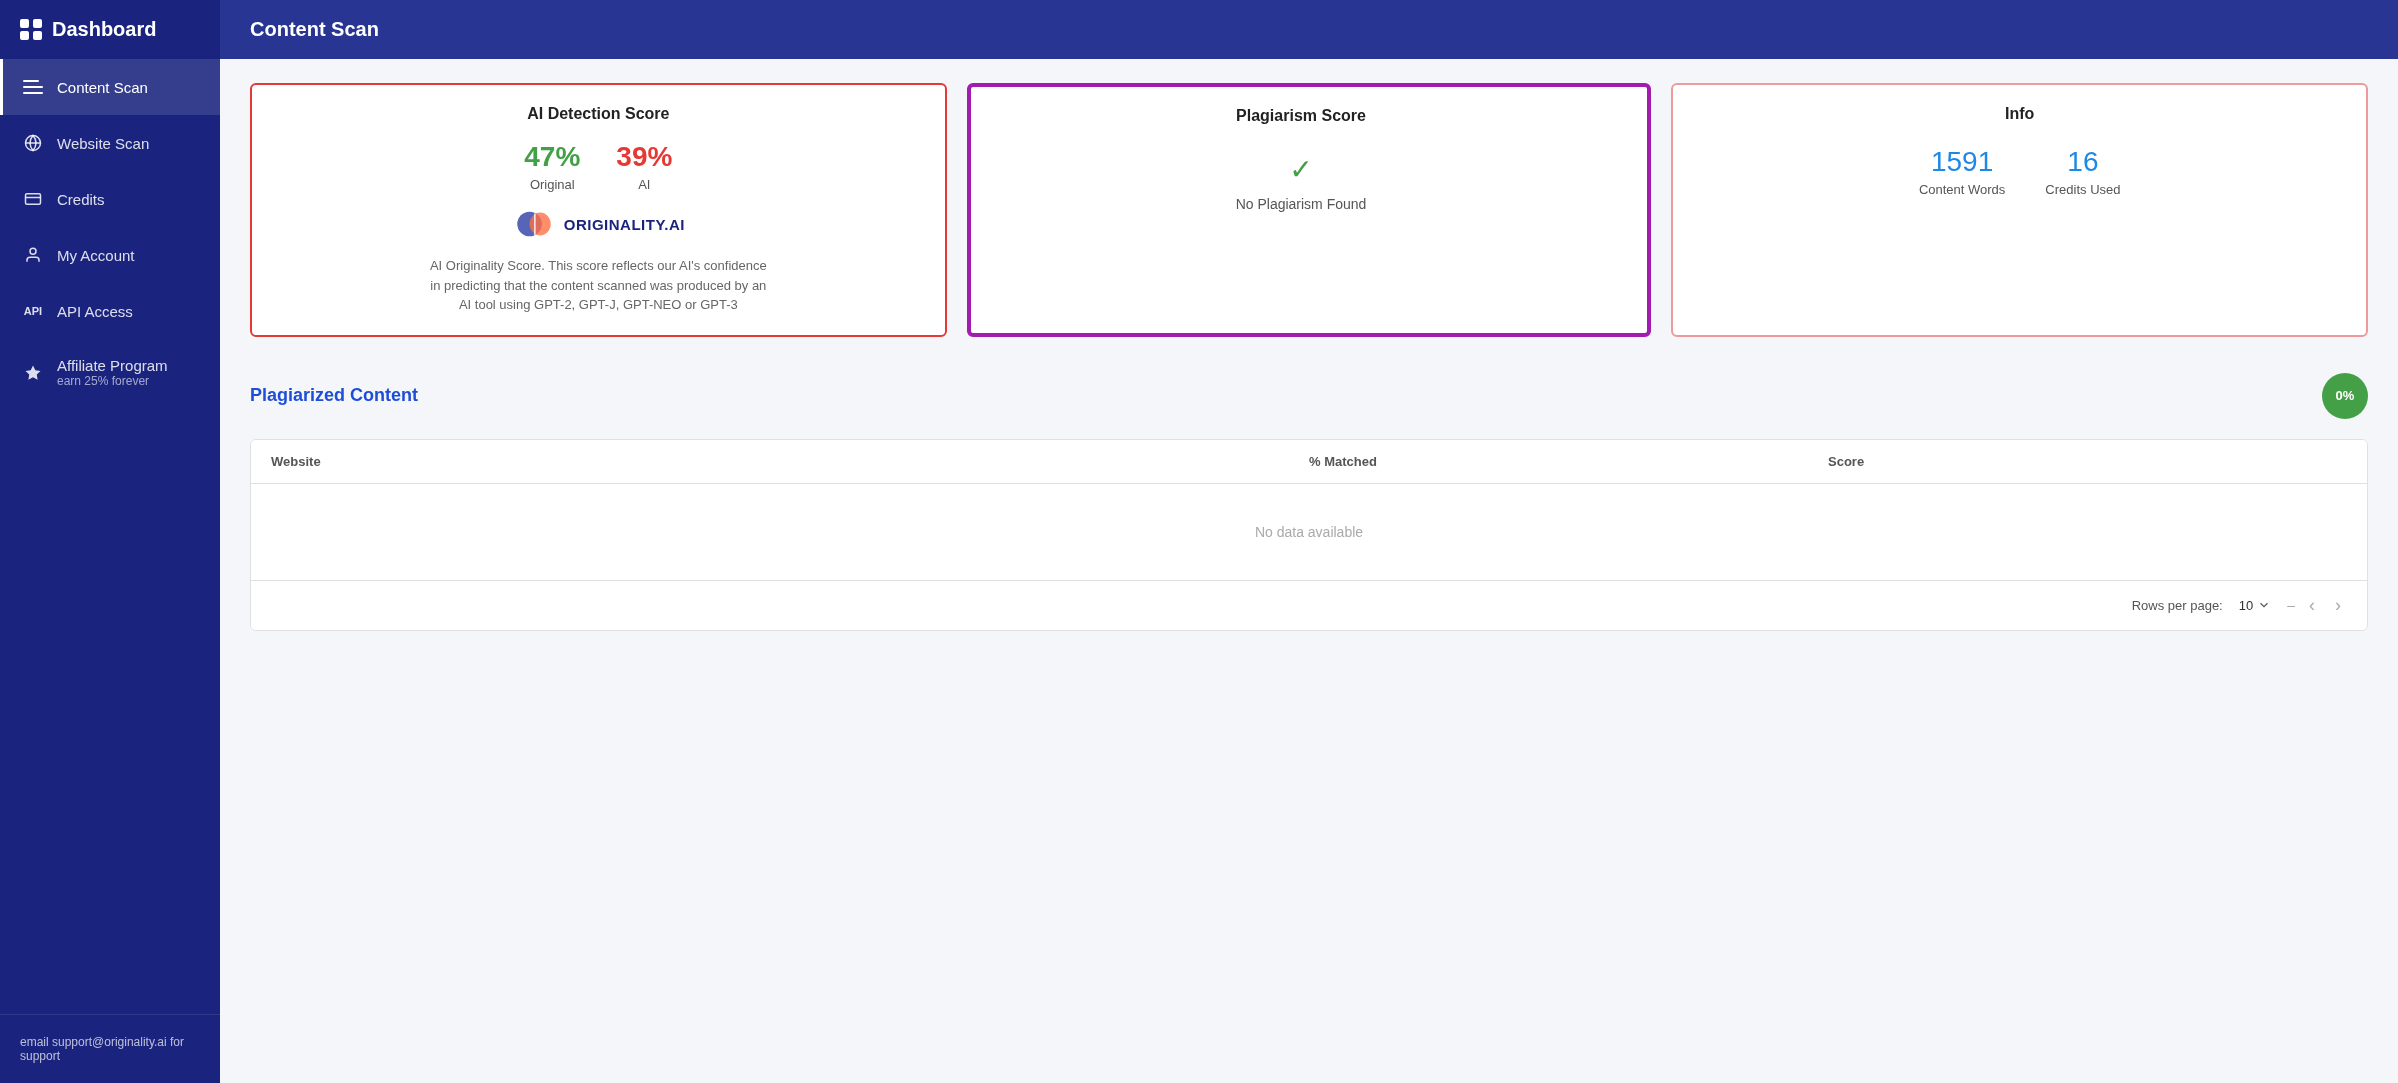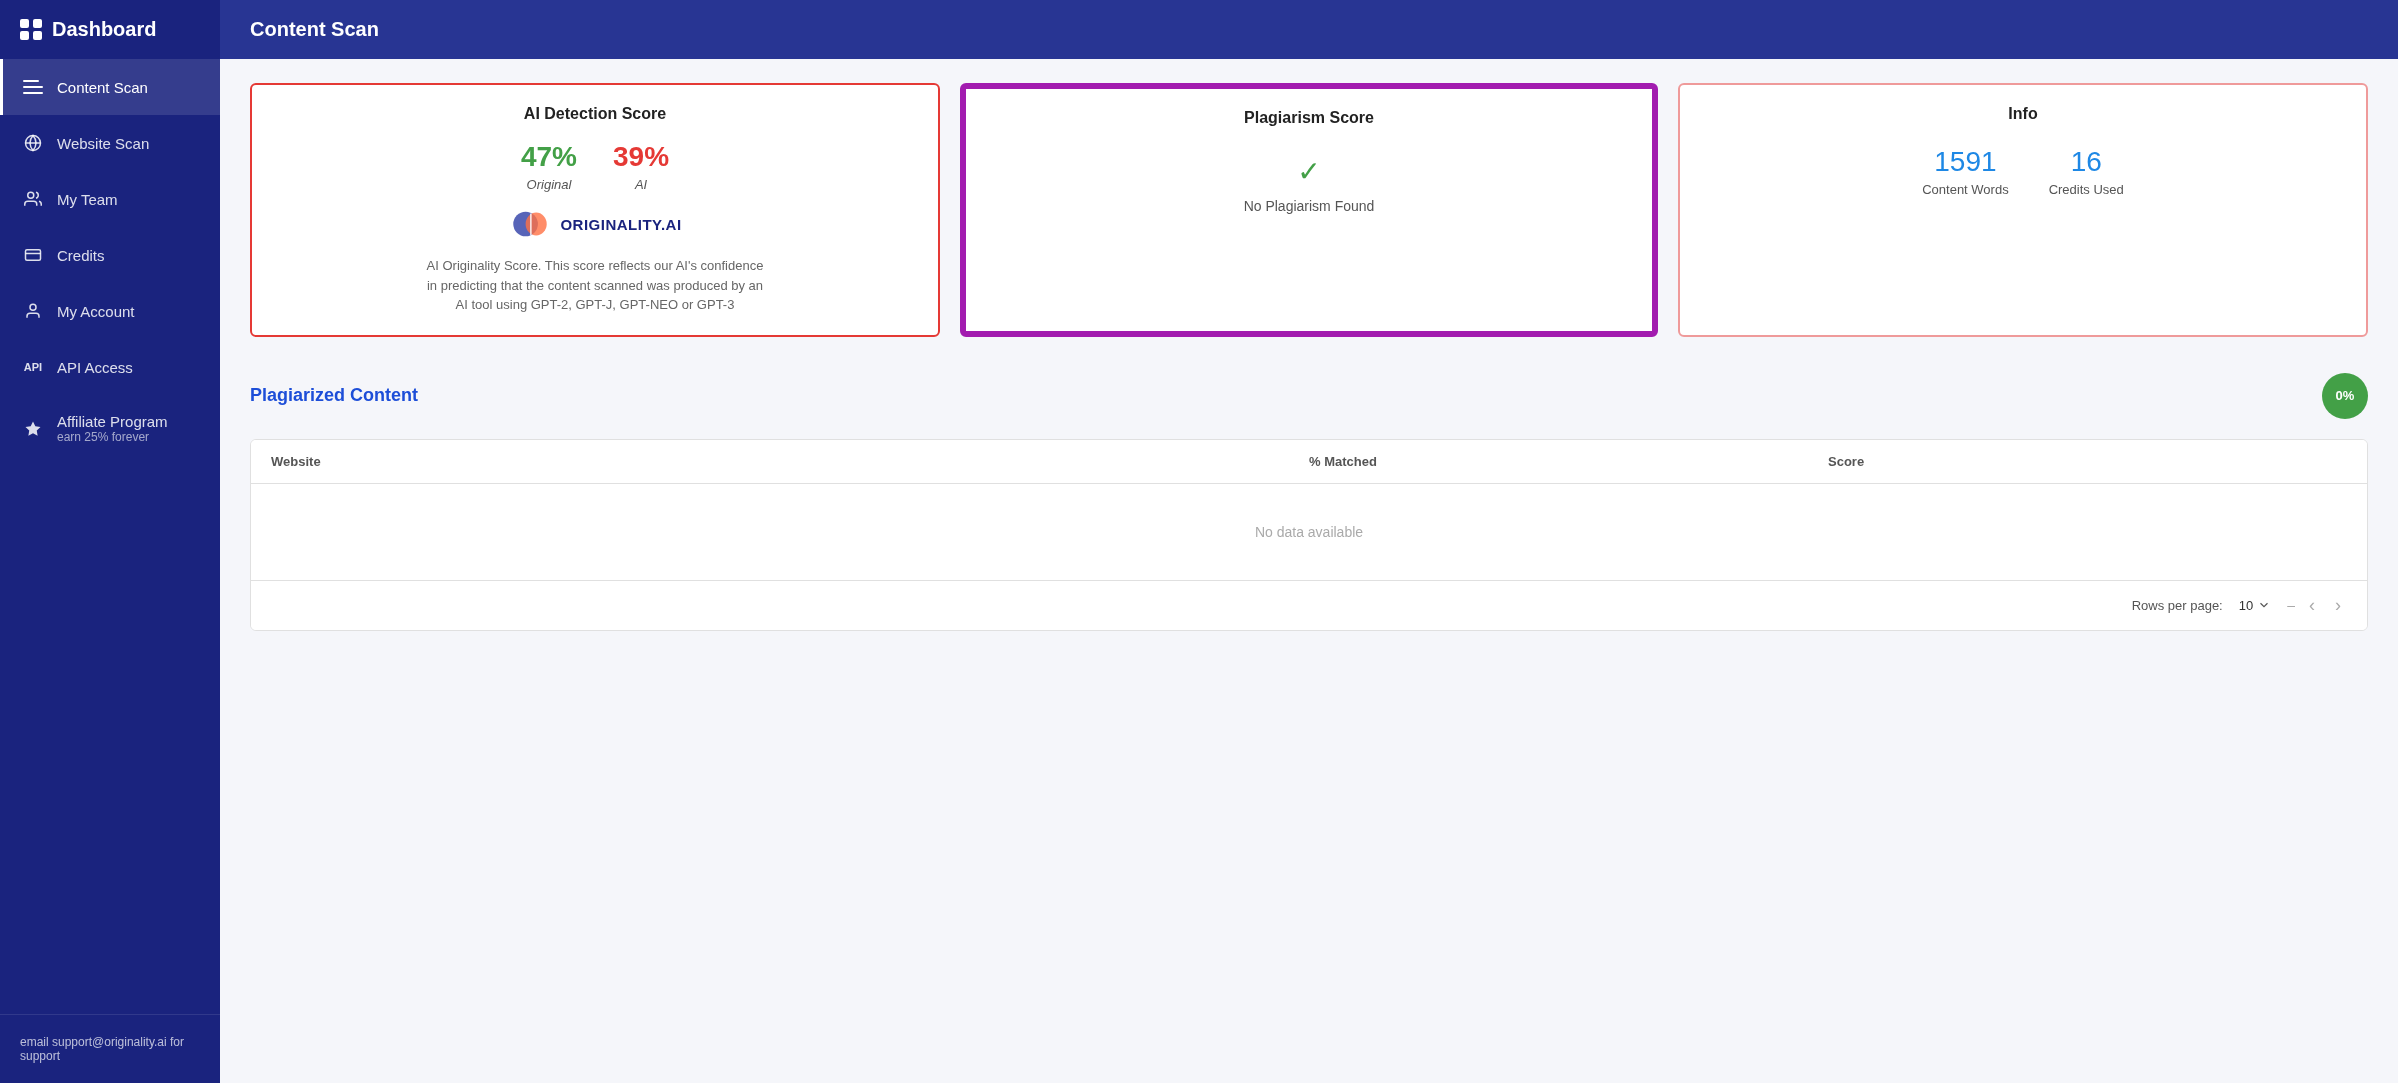--- a/index.html
+++ b/index.html
@@ -116,41 +116,41 @@
       margin-bottom: 36px;
     }
     .card {
       flex: 1;
       border: 1px solid #e0e0e0;
       border-radius: 6px;
       padding: 20px 24px;
       background: white;
     }
     .card.red-border { border: 2px solid #e53935; }
-    .card.blue-border { border: 6px solid #a21caf; }
+    .card.blue-border { border: 4px solid #a21caf; padding-left: 8px; }
     .card.pink-border { border: 2px solid #ef9a9a; }
 
     .card-title {
       font-size: 16px;
       font-weight: 600;
       color: #222;
       text-align: center;
       margin-bottom: 18px;
     }
     .score-row {
       display: flex;
       gap: 36px;
       justify-content: center;
       margin-bottom: 8px;
     }
     .score-item { text-align: center; }
     .score-value { font-size: 28px; font-weight: 700; }
     .score-value.green { color: #43a047; }
     .score-value.red { color: #e53935; }
-    .score-label { font-size: 13px; color: #555; margin-top: 4px; font-style: italic; }
+    .score-label { font-size: 13px; color: #555; margin-top: 4px; }
 
     .plagiarism-card-content {
       display: flex;
       flex-direction: column;
       align-items: center;
       justify-content: center;
       padding: 10px 0 5px 0;
     }
     .check-icon {
       font-size: 28px;
@@ -327,31 +327,20 @@
       <div class="sidebar-icon">
         <svg width="18" height="18" viewBox="0 0 24 24" fill="none" stroke="rgba(255,255,255,0.85)" stroke-width="2">
           <circle cx="12" cy="12" r="10"></circle>
             <line x1="2" y1="12" x2="22" y2="12"></line>
           <path d="M12 2a15.3 15.3 0 0 1 4 10 15.3 15.3 0 0 1-4 10 15.3 15.3 0 0 1-4-10 15.3 15.3 0 0 1 4-10z"></path>
         </svg>
       </div>
       <span>Website Scan</span>
     </div>
 
-    <div class="sidebar-item">
-      <div class="sidebar-icon">
-        <svg width="18" height="18" viewBox="0 0 24 24" fill="none" stroke="rgba(255,255,255,0.85)" stroke-width="2">
-          <path d="M17 21v-2a4 4 0 0 0-4-4H5a4 4 0 0 0-4 4v2"></path>
-            <circle cx="9" cy="7" r="4"></circle>
-          <path d="M23 21v-2a4 4 0 0 0-3-3.87"></path>
-            <path d="M16 3.13a4 4 0 0 1 0 7.75"></path>
-        </svg>
-      </div>
-      <span>My Team</span>
-    </div>
 
     <div class="sidebar-item">
       <div class="sidebar-icon">
         <svg width="18" height="18" viewBox="0 0 24 24" fill="none" stroke="rgba(255,255,255,0.85)" stroke-width="2">
           <rect x="2" y="5" width="20" height="14" rx="2"></rect>
           <line x1="2" y1="10" x2="22" y2="10"></line>
         </svg>
       </div>
       <span>Credits</span>
     </div>

